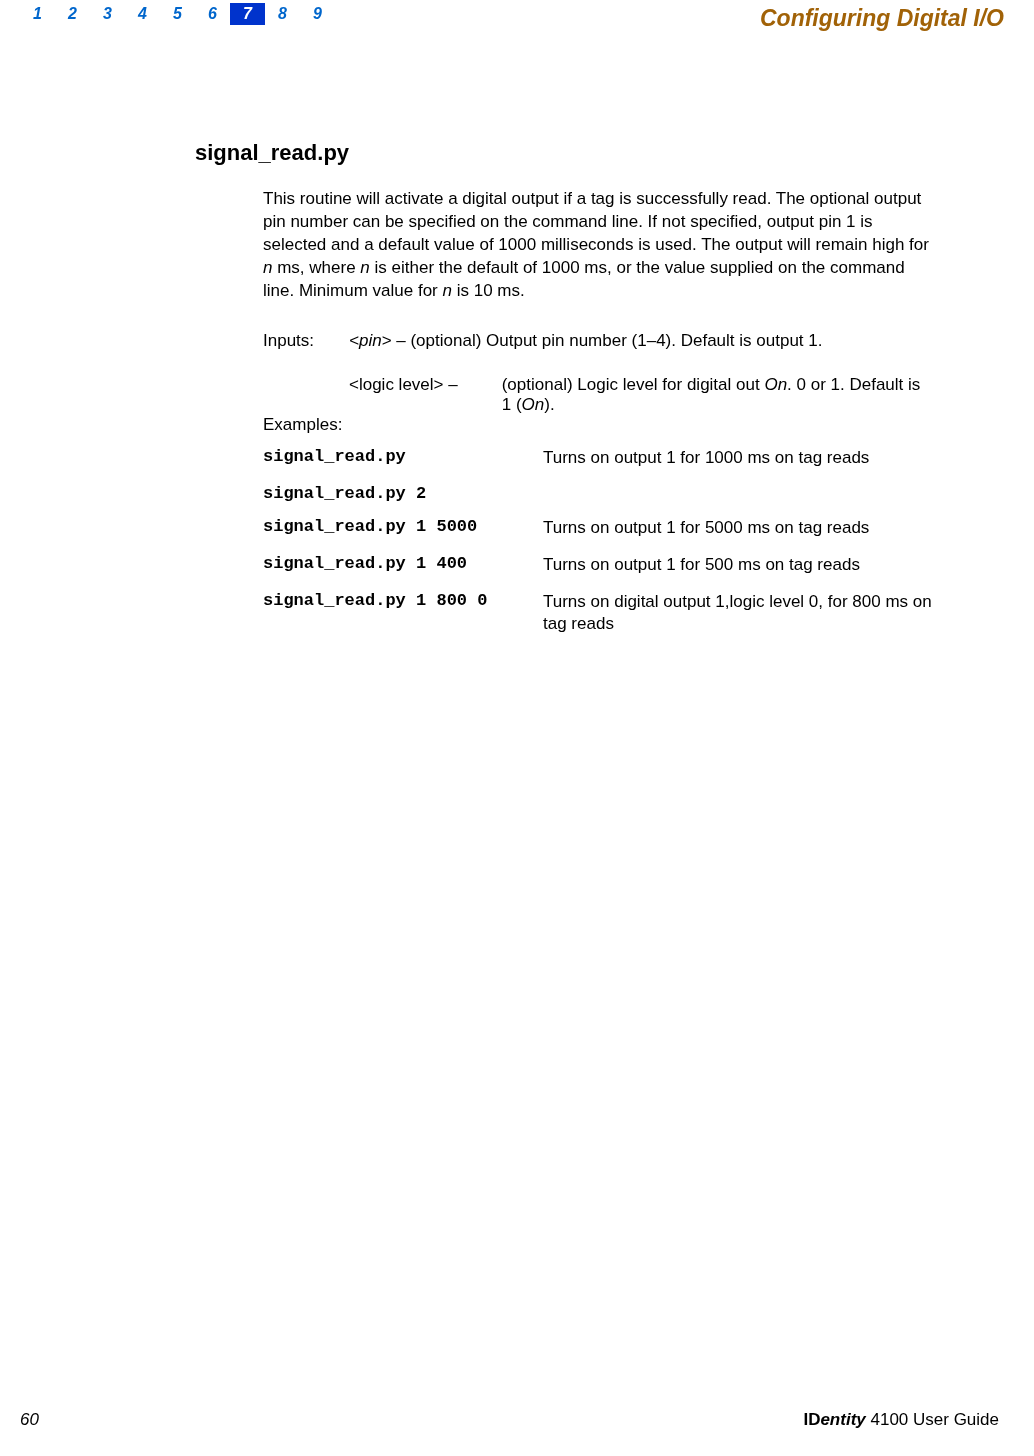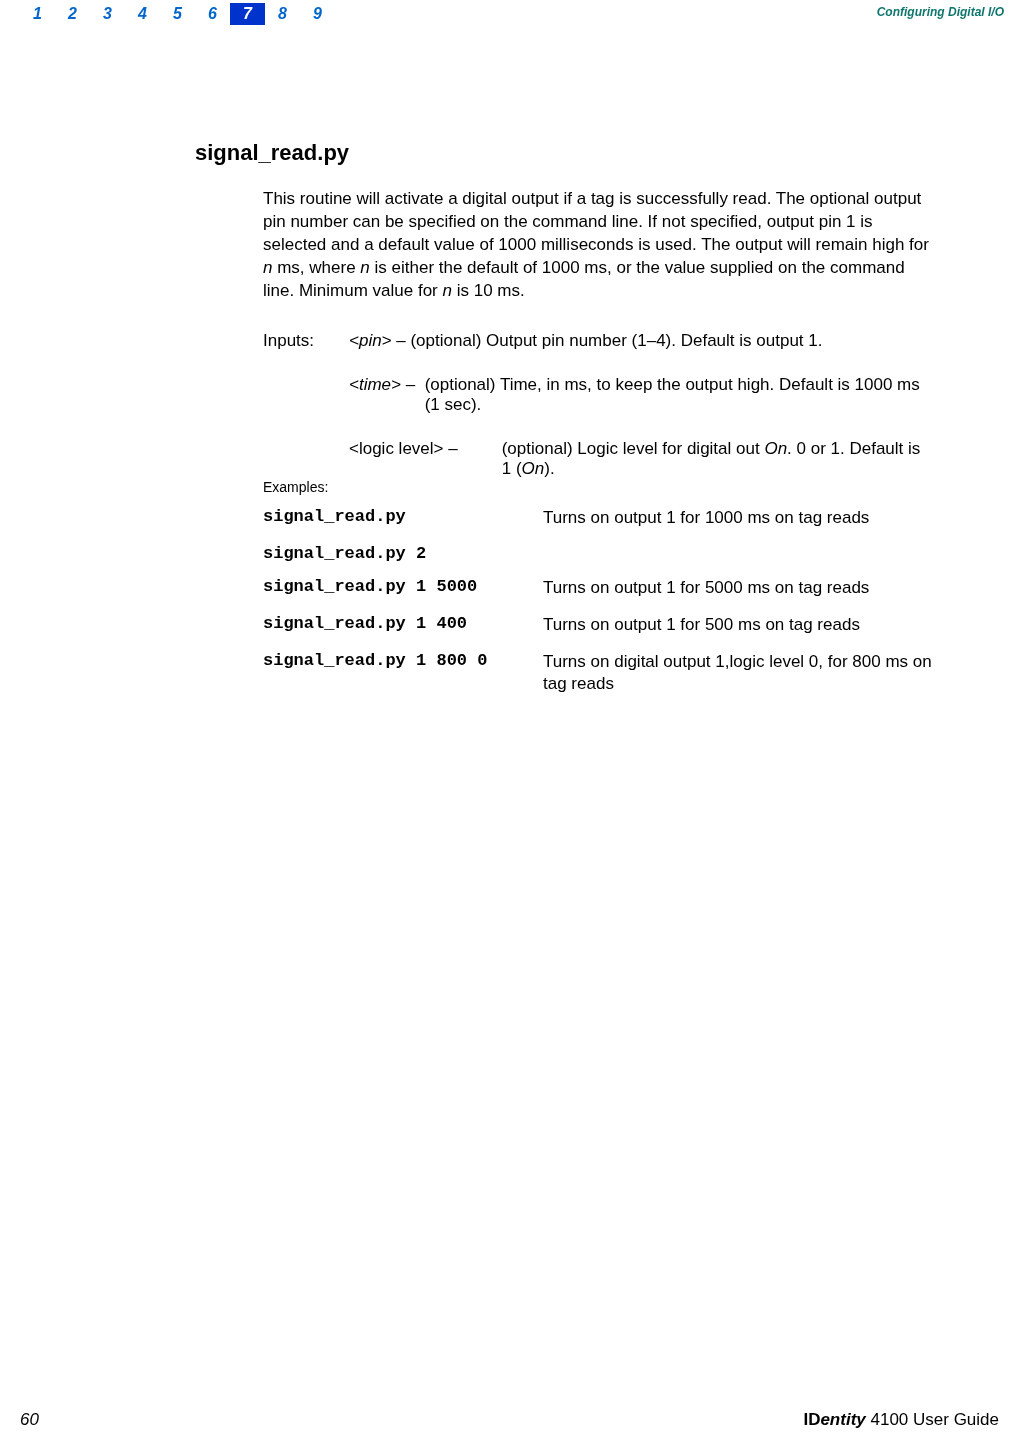--- a/index.html
+++ b/index.html
@@ -39,22 +39,22 @@
       color: #0066cc;
     }
     .chapter-num.current {
       background: #0033cc;
       color: #fff;
     }
     .header-title {
       font-family: "Arial Black", Arial, sans-serif;
       font-weight: 900;
       font-style: italic;
-      font-size: 12px;
-      color: #0f766e;
+      font-size: 23px;
+      color: #a16207;
       padding-top: 2px;
       text-align: center;
     }
     .content {
       position: absolute;
       top: 140px;
       left: 195px;
       right: 100px;
     }
     .section-title {
@@ -81,21 +81,21 @@
       margin-bottom: 24px;
     }
     .inputs-label {
       width: 86px;
       flex-shrink: 0;
     }
     .inputs-rest {
       flex: 1;
     }
     .examples-label {
-      font-size: 14px;
+      font-size: 17px;
       margin-bottom: 12px;
     }
     .examples-table {
       font-size: 17px;
       width: 100%;
     }
     .example-row {
       display: flex;
       align-items: flex-start;
       margin-bottom: 14px;
@@ -157,29 +157,20 @@
     </p>
 
     <div class="inputs-block">
       <div class="inputs-row">
         <div class="inputs-label">Inputs:</div>
         <div class="inputs-rest">
           <span class="italic">&lt;pin&gt;</span><span> – (optional) Output pin number (1–4). Default is output 1.</span>
         </div>
       </div>
 
-      <div class="inputs-row">
-        <div class="inputs-label"></div>
-        <div class="inputs-rest">
-          <div style="display:flex;align-items:flex-start;">
-            <span style="flex-shrink:0;white-space:nowrap;"><span class="italic">&lt;time&gt;</span><span> – </span>&nbsp;</span>
-            <span>(optional) Time, in ms, to keep the output high. Default is 1000 ms (1 sec).</span>
-          </div>
-        </div>
-      </div>
 
       <div class="inputs-row" style="margin-bottom:0;">
         <div class="inputs-label"></div>
         <div class="inputs-rest">
           <div style="display:flex;align-items:flex-start;gap:44px;">
             <span style="flex-shrink:0;white-space:nowrap;"><span>&lt;logic level&gt;</span><span> – </span></span>
             <span><span>(optional) Logic level for digital out </span><span class="italic">On</span><span>. 0 or 1. Default is 1 (</span><span class="italic">On</span><span>).</span></span>
           </div>
         </div>
       </div>

